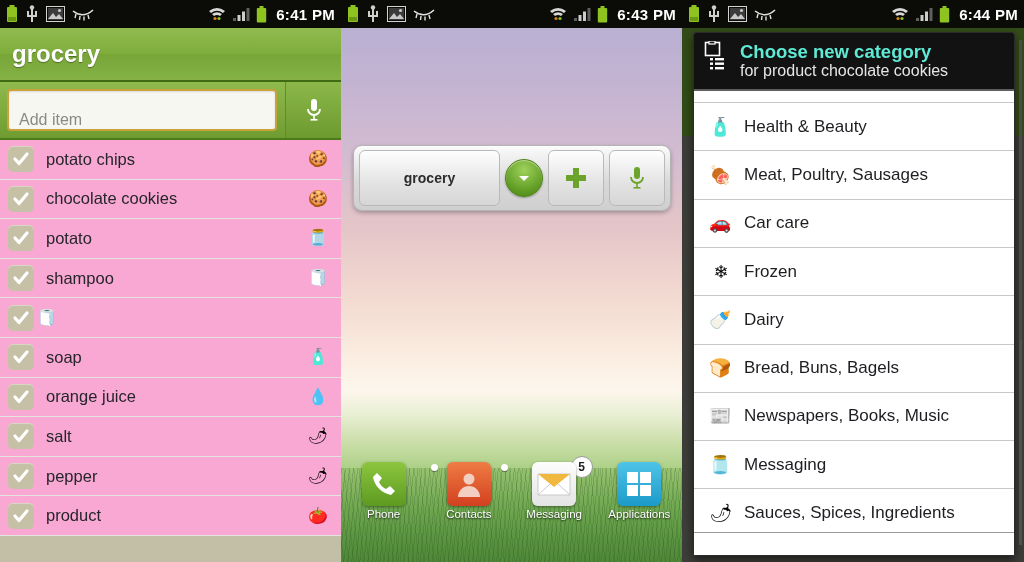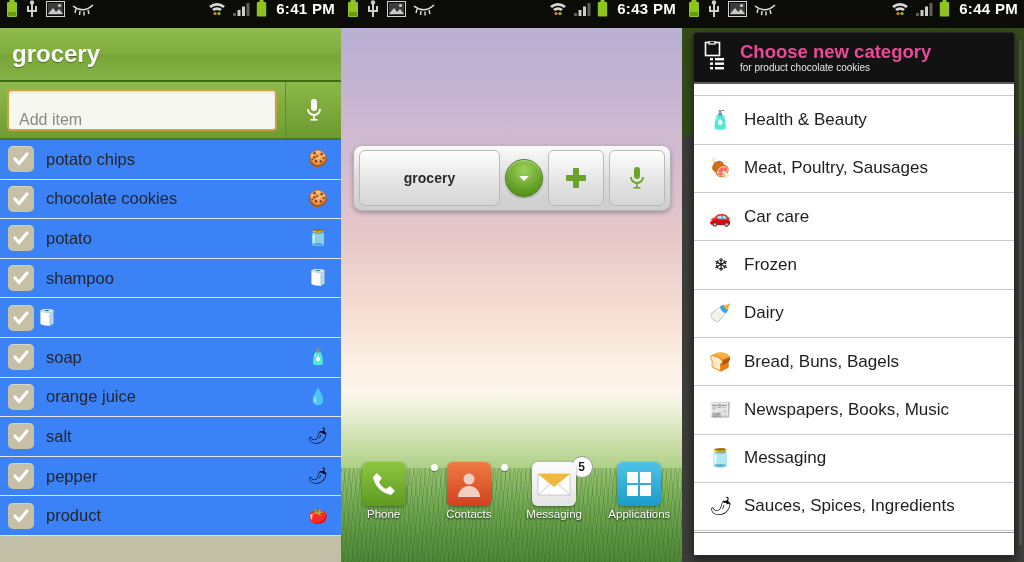--- a/index.html
+++ b/index.html
@@ -4,41 +4,41 @@
 <style>
   html,body{margin:0;padding:0;background:#000;}
   body{width:1024px;height:562px;overflow:hidden;font-family:"Liberation Sans",sans-serif;}
   .screens{display:flex;width:1024px;height:562px;}
   .panel{position:relative;overflow:hidden;height:562px;}
   .p1{width:341px;background:#fff;}
   .p2{width:341px;}
   .p3{width:342px;}
 
   
-  .statusbar{height:28px;background:#0b0c08;display:flex;align-items:flex-start;
+  .statusbar{height:28px;background:#0b0c08;display:flex;align-items:center;
     padding:0 6px;position:relative;z-index:40;}
   .sb-left{display:flex;align-items:center;gap:7px;flex:1;}
   .sb-right{display:flex;align-items:center;gap:6px;}
   .sb-time{color:#fff;font-size:15px;font-weight:bold;letter-spacing:.3px;padding-left:3px;}
   .ic{display:block;}
 
   
   .appbar{height:52px;background:linear-gradient(180deg,#91bb4f 0%,#7fae3d 48%,#77a637 52%,#86b245 100%);
     border-bottom:2px solid #3f6b15;display:flex;align-items:center;padding:0 12px;}
   .appbar-title{color:#fff;font-size:24px;font-weight:bold;text-shadow:0 1px 1px rgba(0,0,0,.35);}
   .addrow{height:56px;background:linear-gradient(180deg,#8fba4d,#6f9c31);display:flex;align-items:center;
     border-bottom:2px solid #4b7a1c;}
   .addfield{flex:1;height:38px;margin:0 8px 0 7px;background:#f7f7f2;border:2px solid #c9a23c;
     border-radius:4px;display:flex;align-items:flex-end;padding:0 10px;box-shadow:inset 0 1px 2px rgba(0,0,0,.12);}
   .addfield span{color:#8a8a84;font-size:16px;}
   .micbtn{width:55px;height:56px;display:flex;align-items:center;justify-content:center;
     border-left:1px solid #5f8d26;background:linear-gradient(180deg,#8cb84a,#6d9a2f);}
   .list{background:#fff;}
   .item{height:38.6px;display:flex;align-items:center;border-bottom:1px solid #e4e4de;
-    padding-left:8px;padding-right:10px;background:#3b82f6;}
+    padding-left:8px;padding-right:10px;background:#f9a8d4;}
   .chk{width:26px;height:26px;border-radius:5px;background:#c6c0a6;
     display:flex;align-items:center;justify-content:center;flex:0 0 auto;
     box-shadow:inset 0 1px 0 rgba(255,255,255,.35);}
   .item-label{flex:1;margin-left:12px;font-size:16.5px;color:#25252a;}
   .item-ic{width:26px;text-align:center;font-size:16px;line-height:1;}
   .listfoot{background:#c3bfa7;height:100%;}
 
   
   .wall{position:absolute;left:0;top:28px;width:341px;height:534px;
     background:
@@ -102,22 +102,22 @@
   .bg3 .gbar{height:52px;background:#5e8a2e;}
   .bg3 .gadd{height:56px;background:#5c8a2d;}
   .bg3 .glist{height:426px;background:#6f6f6b;}
   .scrim{position:absolute;left:0;top:28px;width:342px;height:534px;background:rgba(0,0,0,.45);}
   .dialog{position:absolute;left:11px;top:32px;width:320px;height:522px;
     background:#f3f3f3;border:1px solid #2b2b2b;border-radius:2px;
     box-shadow:0 4px 10px rgba(0,0,0,.55);display:flex;flex-direction:column;overflow:hidden;}
   .dlg-head{background:#121212;padding:8px 10px 9px 10px;display:flex;align-items:flex-start;gap:10px;
     border-bottom:2px solid #5e5e5e;}
   .dlg-head-txt{display:flex;flex-direction:column;gap:1px;padding-top:1px;}
-  .dlg-title{color:#ec4899;font-size:18.5px;font-weight:bold;line-height:1.05;}
-  .dlg-sub{color:#e6e6e6;font-size:10px;line-height:1.1;}
+  .dlg-title{color:#5eead4;font-size:18.5px;font-weight:bold;line-height:1.05;}
+  .dlg-sub{color:#e6e6e6;font-size:16px;line-height:1.1;}
   .dlg-body{flex:1;background:#fff;overflow:hidden;position:relative;}
   .dlg-strip{height:11px;background:#fff;border-bottom:1px solid #c8c8c8;}
   .catrow{height:47.3px;display:flex;align-items:center;padding-left:14px;
     border-bottom:1px solid #c9c9c9;background:#fff;}
   .catrow .ci{width:26px;text-align:center;font-size:18px;line-height:1;}
   .catrow .cl{margin-left:10px;font-size:17px;color:#1d1d22;}
   .dlg-bottom{height:22px;background:#fff;border-top:1px solid #9a9a9a;}
   .sbar{position:absolute;right:2px;top:40px;width:3px;height:505px;background:rgba(255,255,255,.12);}
   .sbar i{position:absolute;left:0;top:0;width:3px;height:300px;background:#4a4a4a;display:block;}
 </style>

